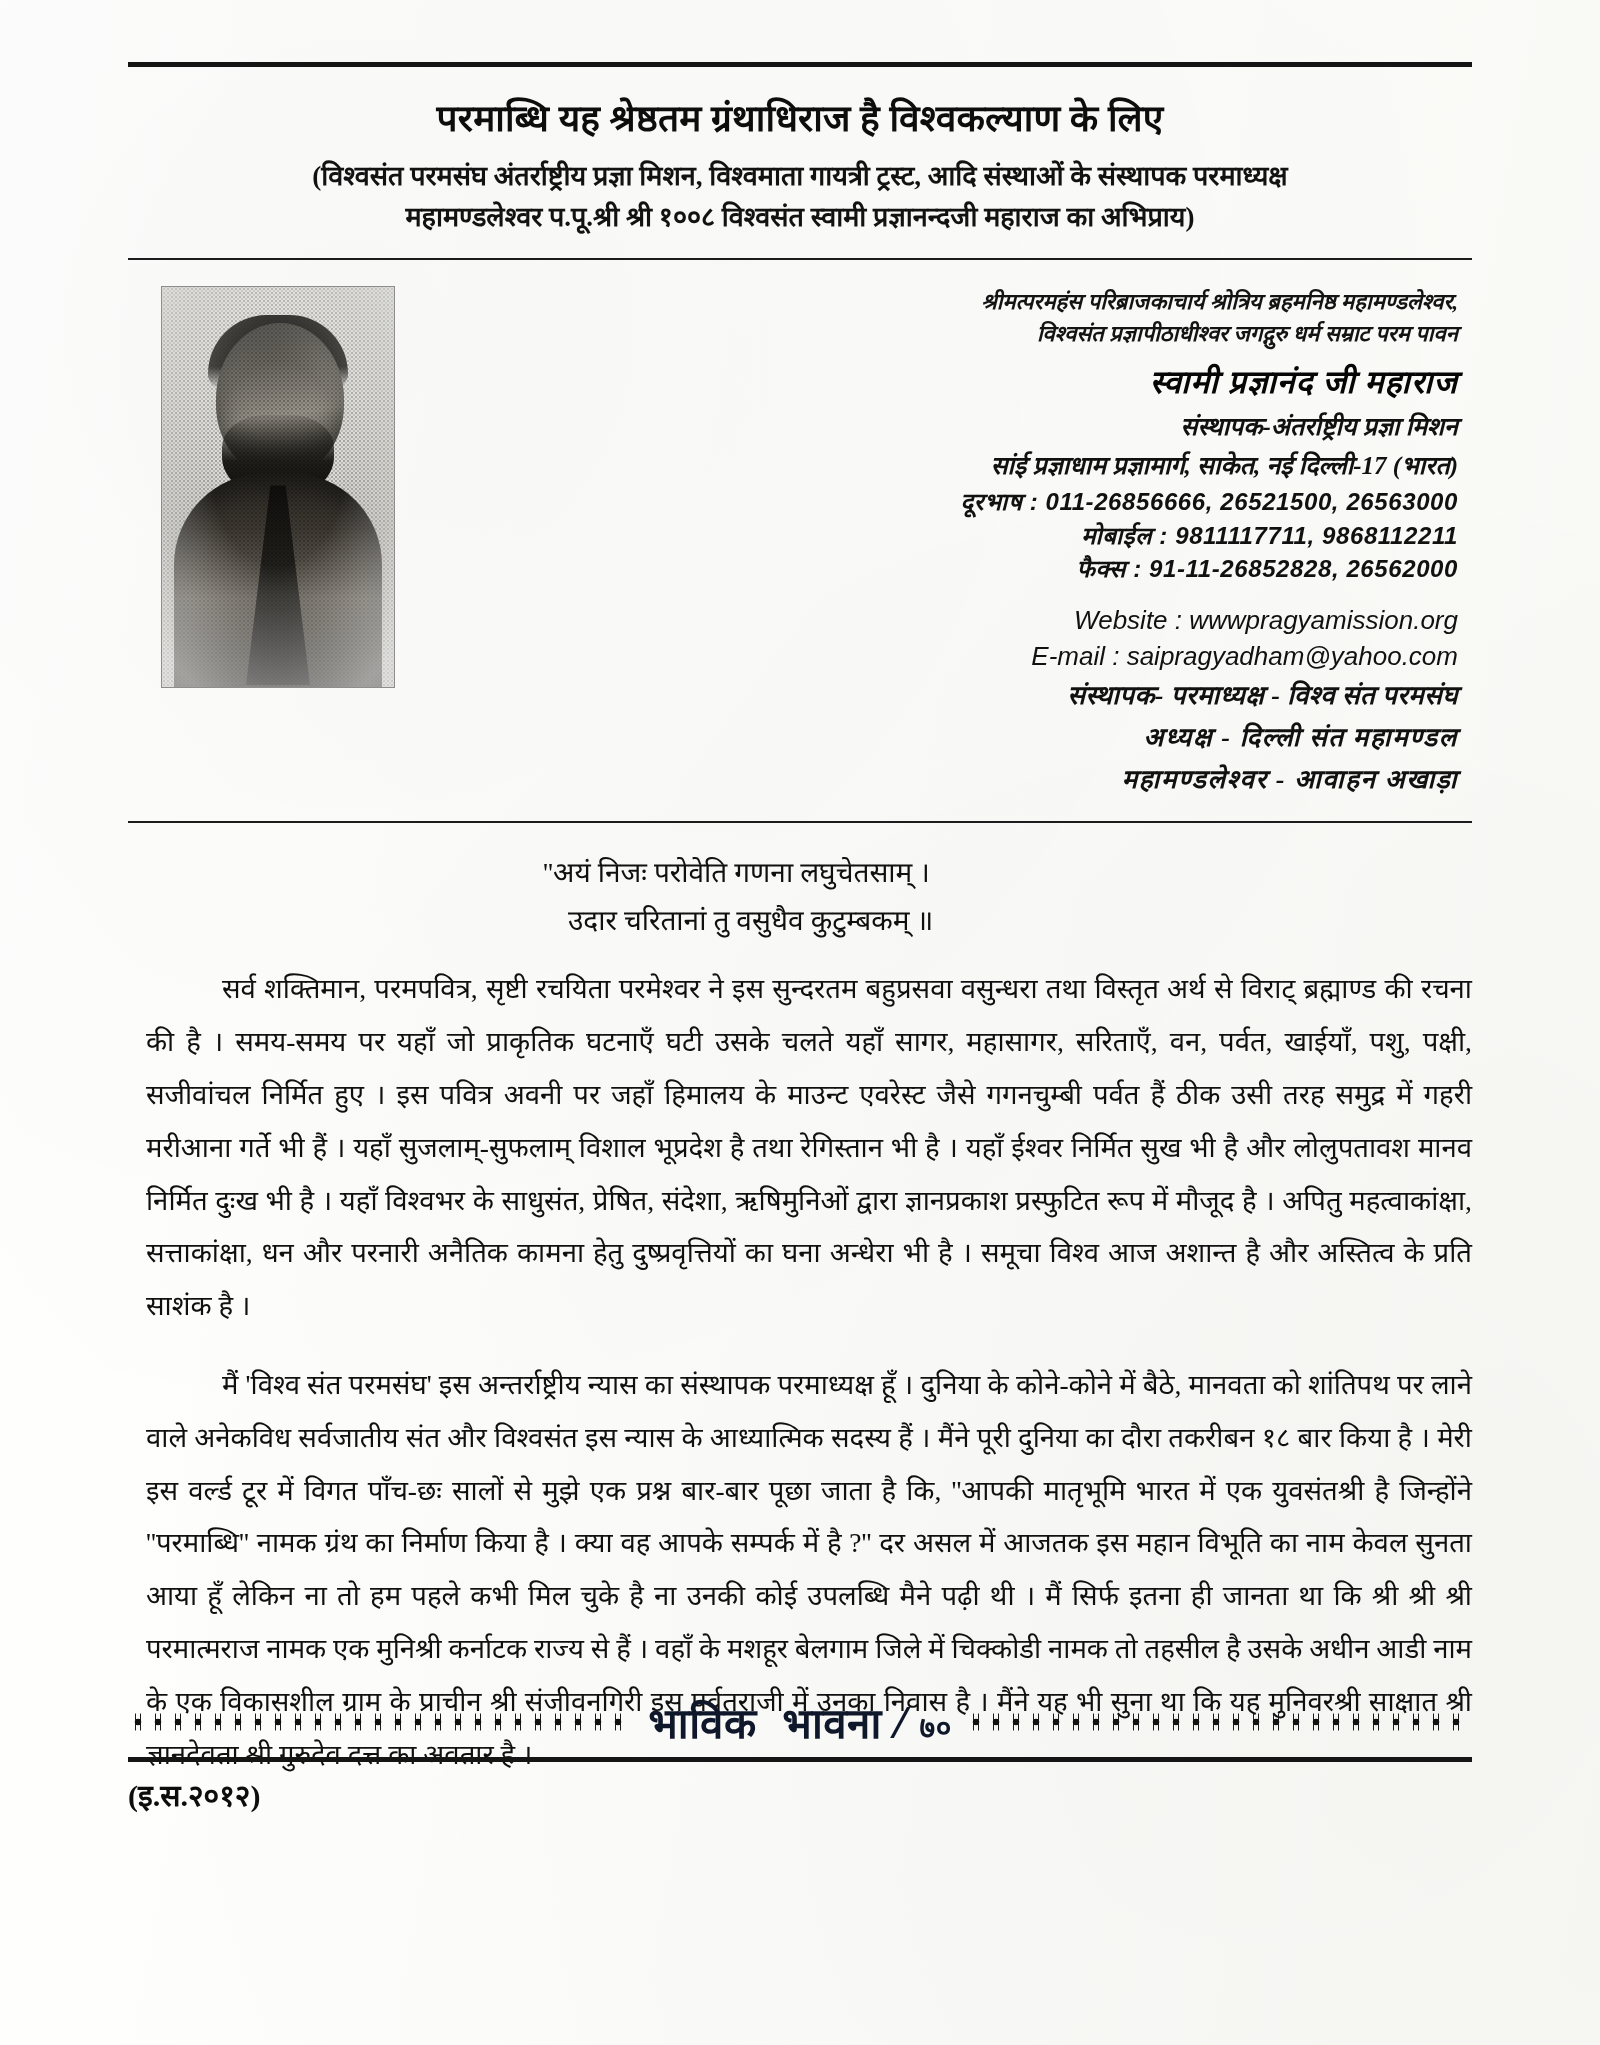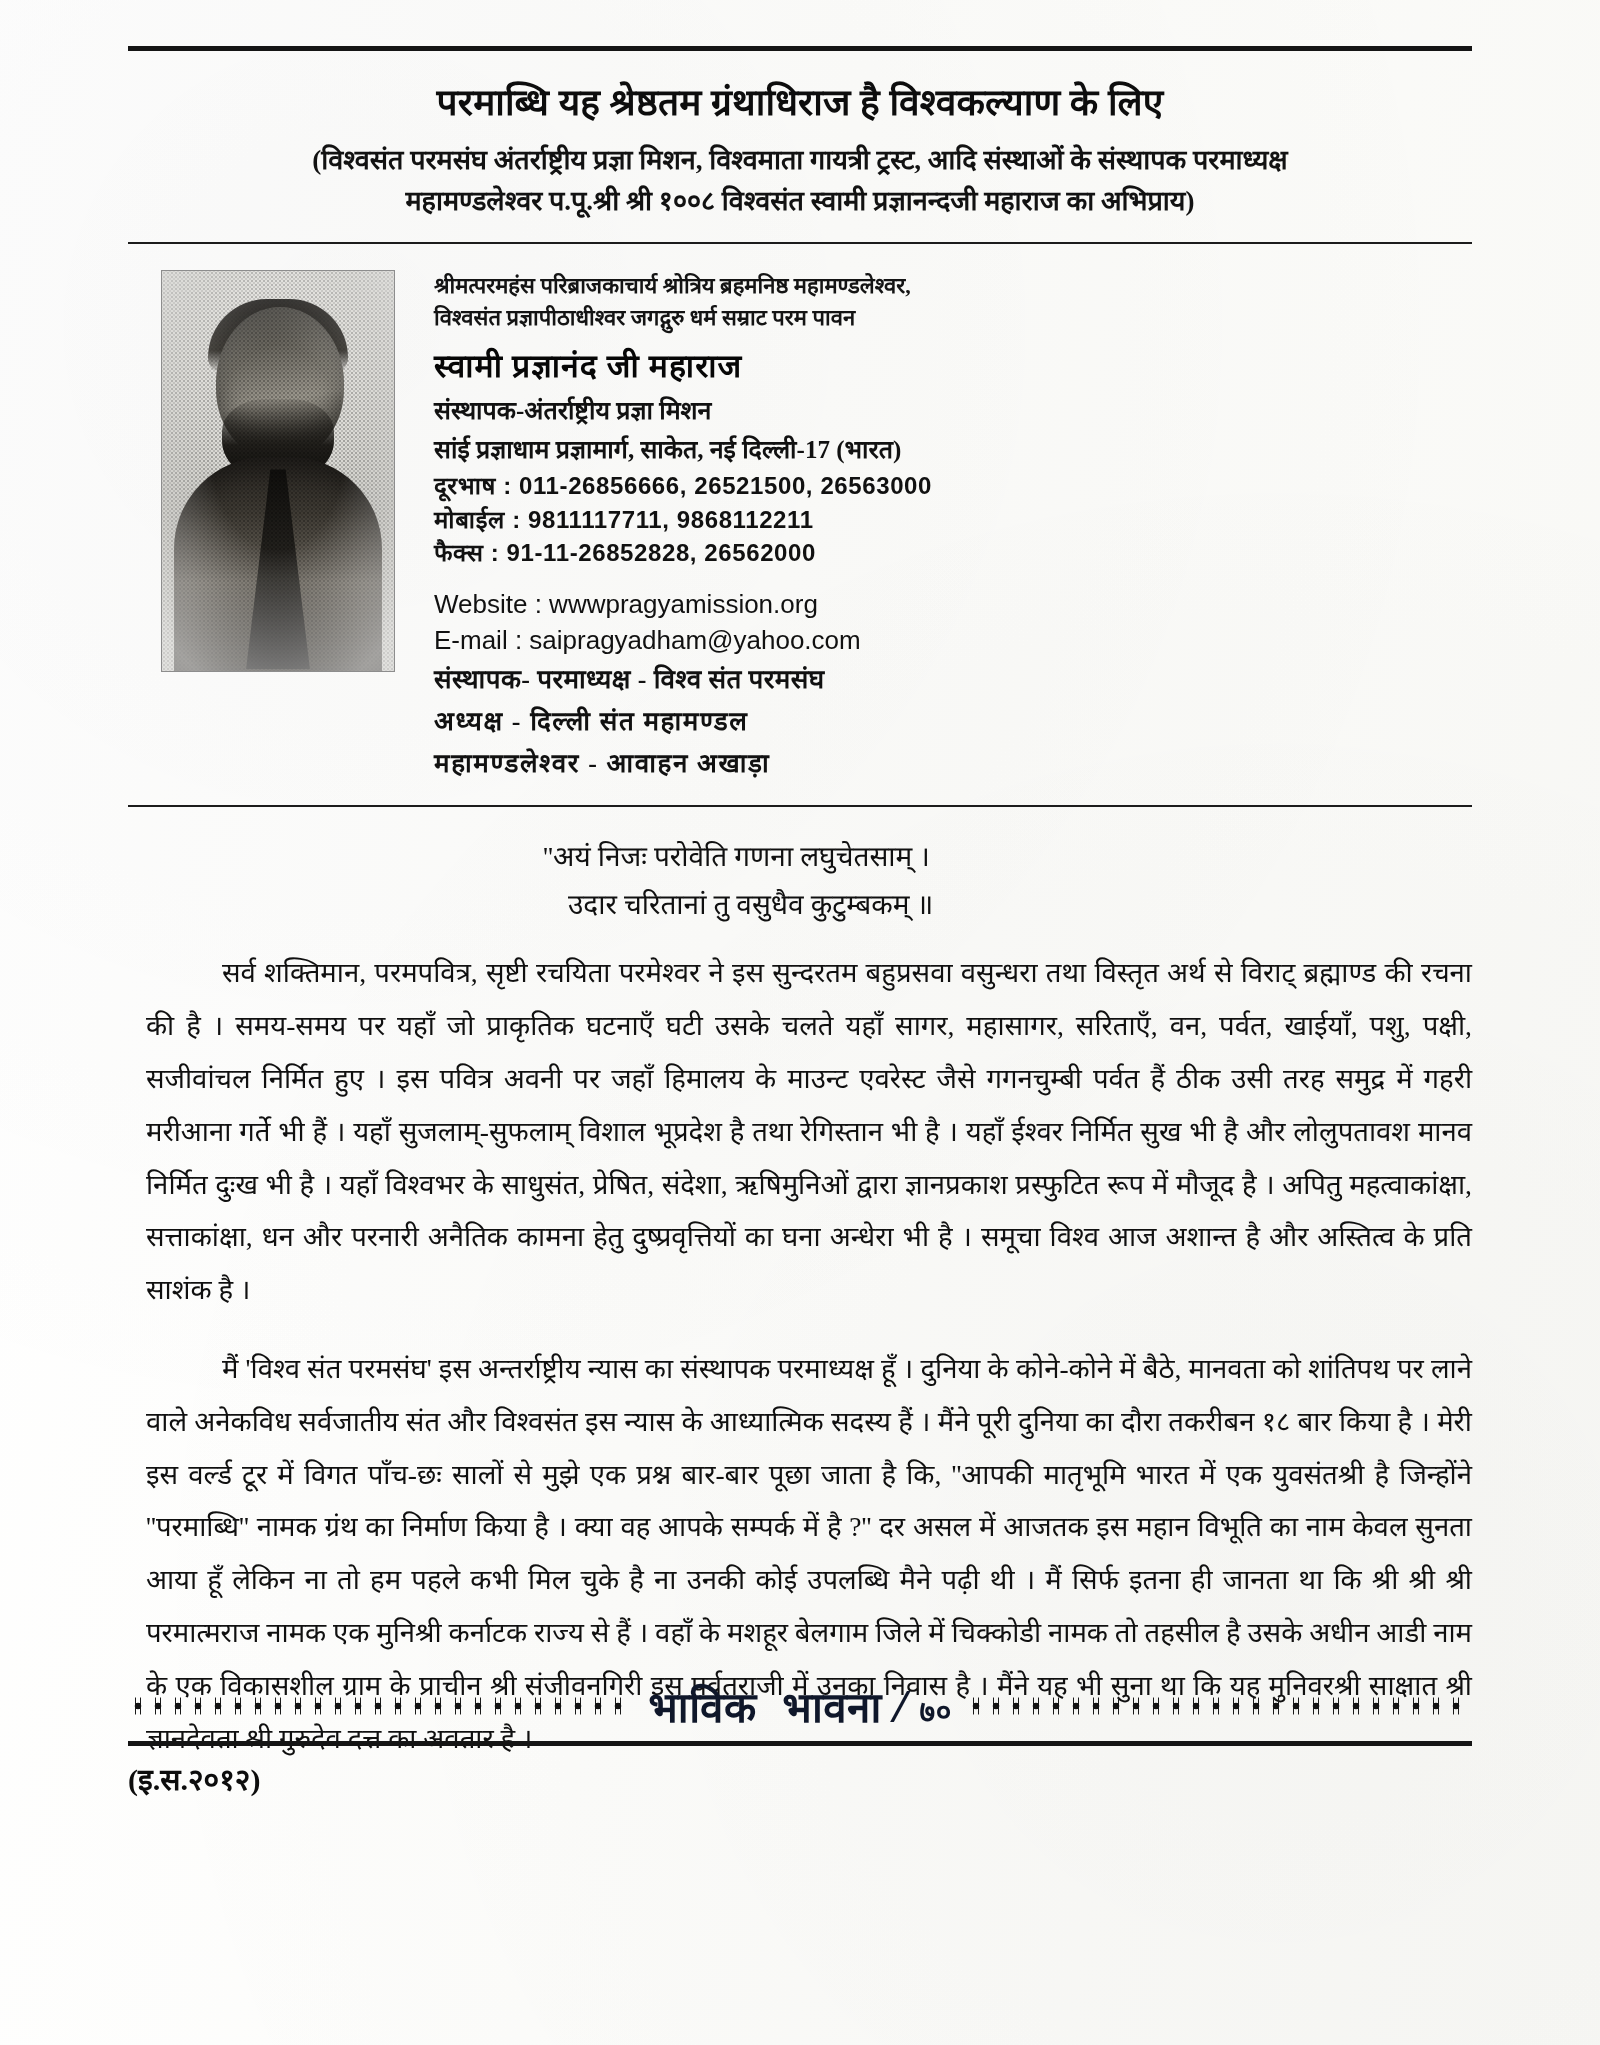--- a/index.html
+++ b/index.html
@@ -25,21 +25,21 @@
     inset: 0;
     background:
       radial-gradient(circle at 22% 16%, rgba(0,0,0,0.022), rgba(0,0,0,0) 55%),
       radial-gradient(circle at 80% 78%, rgba(0,0,0,0.018), rgba(0,0,0,0) 60%),
       linear-gradient(100deg, #ffffff 0%, #fcfcfa 45%, #f8f8f5 100%);
     pointer-events: none;
   }
   .content {
     position: absolute;
     left: 128px;
-    top: 0;
+    top: 16px;
     width: 1344px;
     height: 1835px;
   }
 
   
   .rule-thick {
     height: 5px;
     background: #151515;
     width: 100%;
   }
@@ -159,22 +159,23 @@
     clip-path: polygon(38% 0, 62% 0, 100% 100%, 0 100%);
     opacity: 0.95;
   }
   .portrait .vignette {
     position: absolute; inset: 0;
     background: radial-gradient(ellipse 72% 64% at 50% 44%, rgba(255,255,255,0) 40%, rgba(255,255,255,0.55) 100%);
   }
 
   .address-wrap {
     flex: 1 1 auto;
-    text-align: left;
+    text-align: right;
     padding: 4px 14px 0 6px;
+    font-style: italic;
   }
   .addr-honorific {
     font-family: "Liberation Serif", "DejaVu Serif", serif;
     font-weight: bold;
     font-size: 22px;
     line-height: 1.42;
     color: #141414;
     margin-bottom: 16px;
   }
   .addr-name {

